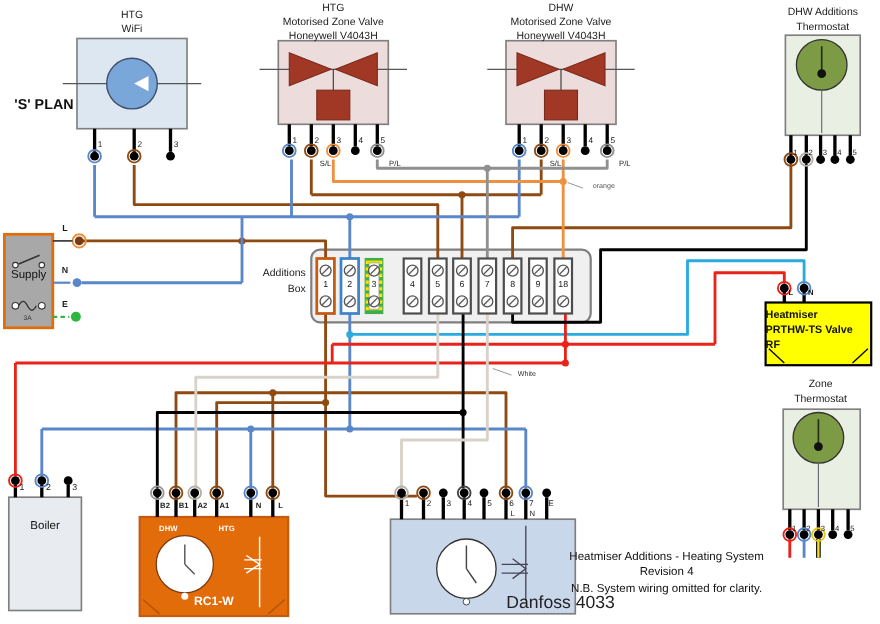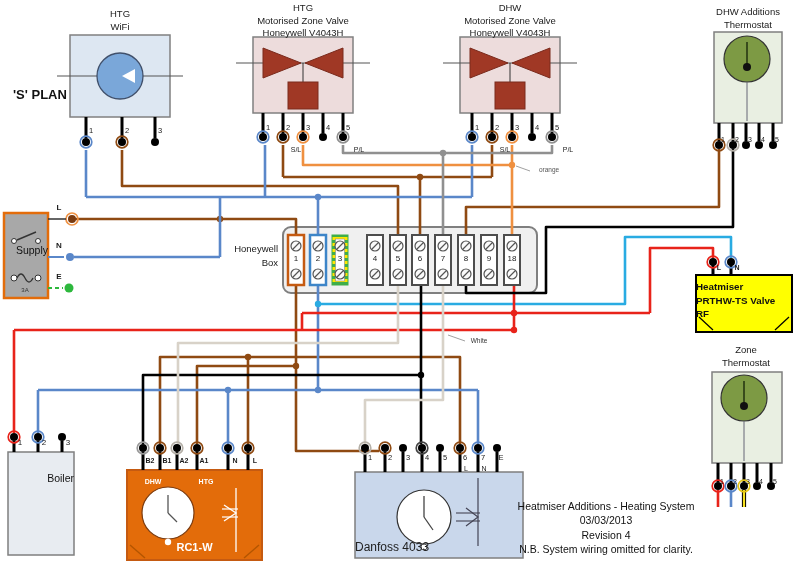--- a/index.html
+++ b/index.html
@@ -6,25 +6,25 @@
   #stage{position:relative;width:800px;height:567px;background:#ffffff;overflow:hidden;
          font-family:"Liberation Sans",sans-serif;}
   svg{position:absolute;left:0;top:0;}
   .lbl{position:absolute;color:#1a1a1a;white-space:nowrap;transform:translate(-50%,-50%);
        font-family:"Liberation Sans",sans-serif;line-height:1;}
   .title{position:absolute;text-align:center;color:#1a1a1a;}
   .tline{font-size:9.5px;line-height:12.5px;}
   #splan{position:absolute;left:13px;top:70px;font-size:13px;font-weight:bold;color:#111;margin-top:17px;}
   #junction-label{position:absolute;left:200px;top:242px;width:78px;text-align:right;
        font-size:9.5px;line-height:13.5px;color:#1a1a1a;}
-  #supply-word{position:absolute;left:4px;top:244px;width:44px;text-align:right;font-size:10.5px;color:#111;}
-  #boiler-word{position:absolute;left:8px;top:472px;width:66px;text-align:right;font-size:10.5px;color:#111;}
+  #supply-word{position:absolute;left:4px;top:244px;width:44px;text-align:center;font-size:10.5px;color:#111;}
+  #boiler-word{position:absolute;left:8px;top:472px;width:66px;text-align:center;font-size:10.5px;color:#111;}
   #rc1w-word{position:absolute;left:127px;top:541px;width:135px;text-align:center;
        font-size:11px;font-weight:bold;color:#ffffff;}
-  #danfoss-word{position:absolute;left:355px;top:540px;width:168px;text-align:left;font-size:12px;color:#222;}
+  #danfoss-word{position:absolute;left:355px;top:540px;width:168px;text-align:right;font-size:16px;color:#222;padding-left:36px;}
   #heatmiser-text{position:absolute;left:696px;top:280px;width:108px;
        font-size:9.8px;line-height:13.5px;font-weight:600;color:#111;}
   #footer{position:absolute;left:420px;top:499px;width:372px;text-align:center;
        font-size:10.5px;line-height:14.3px;color:#111;}
 </style>
 </head>
 <body>
 
 <div id="stage">
 
@@ -363,38 +363,37 @@
   <div class="tline">DHW Additions</div>
   <div class="tline">Thermostat</div>
 </div>
 
 <div class="title" style="left:698px;top:344px;width:96px;">
   <div class="tline">Zone</div>
   <div class="tline">Thermostat</div>
 </div>
 
 <div id="junction-label">
-  <div>Honeywell</div>
+  <div>Additions</div>
   <div>Box</div>
 </div>
 
 <div id="supply-word">Supply</div>
 <div id="boiler-word">Boiler</div>
 <div id="rc1w-word">RC1-W</div>
 <div id="danfoss-word">Danfoss 4033</div>
 
 <div id="heatmiser-text">
   <div>Heatmiser</div>
   <div>PRTHW-TS Valve</div>
   <div>RF</div>
 </div>
 
 <div id="footer">
   <div>Heatmiser Additions - Heating System</div>
-  <div>03/03/2013</div>
   <div>Revision 4</div>
   <div>N.B. System wiring omitted for clarity.</div>
 </div>
 
 <div id="label-layer">
       <span class="lbl" style="left: 91px; top: 131px; font-size: 7.5px;">1</span>
       <span class="lbl" style="left: 127px; top: 131px; font-size: 7.5px;">2</span>
       <span class="lbl" style="left: 160px; top: 131px; font-size: 7.5px;">3</span>
       <span class="lbl" style="left: 268px; top: 128px; font-size: 7.5px;">1</span>
       <span class="lbl" style="left: 288px; top: 128px; font-size: 7.5px;">2</span>

